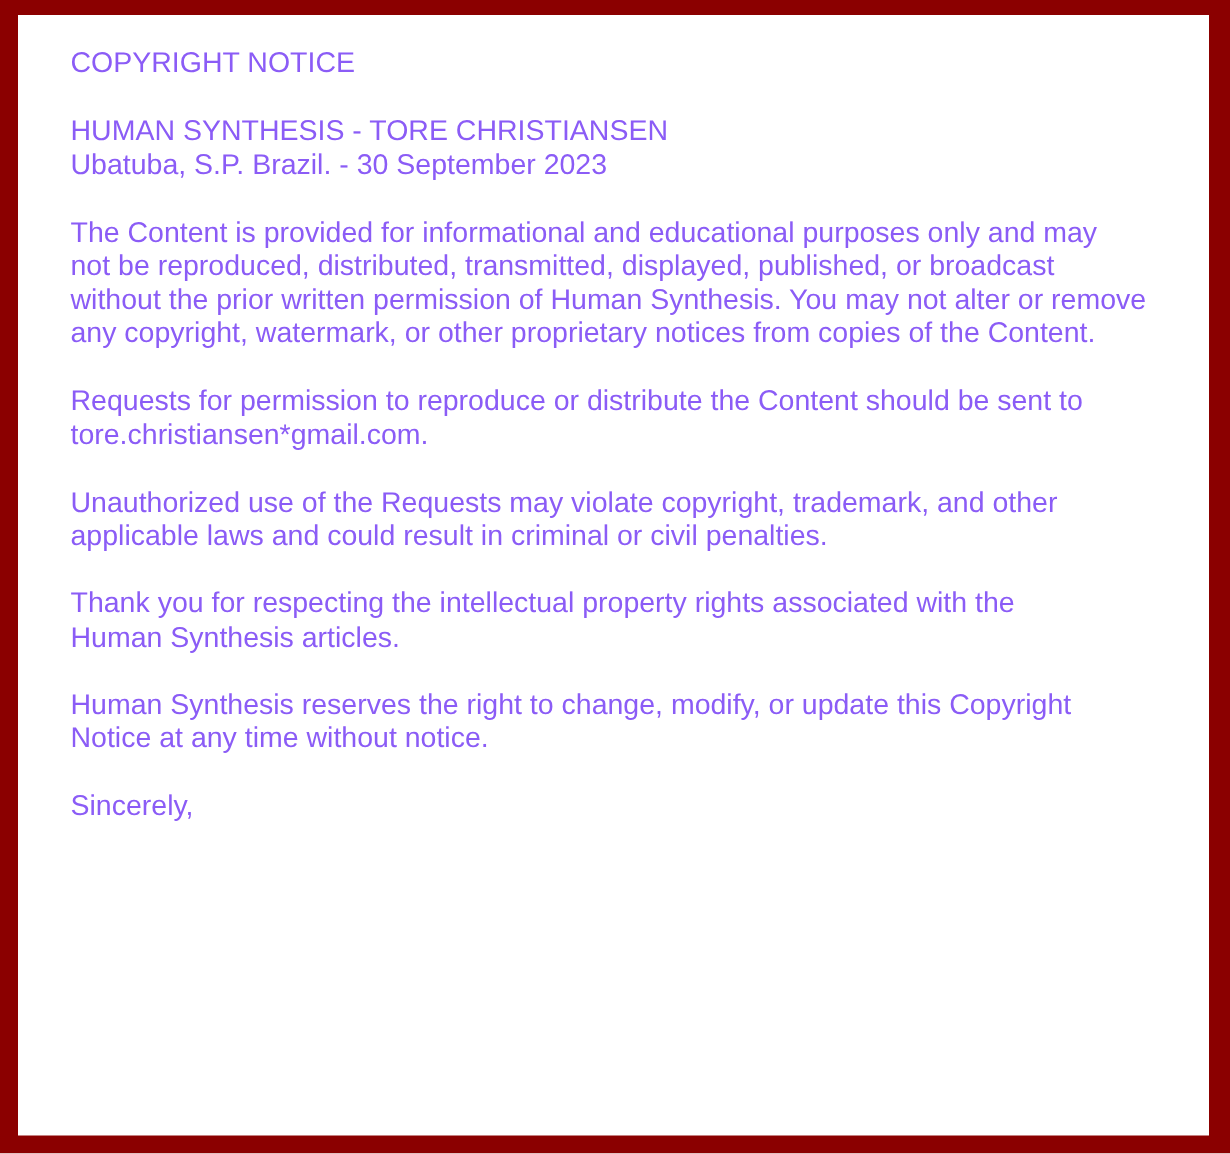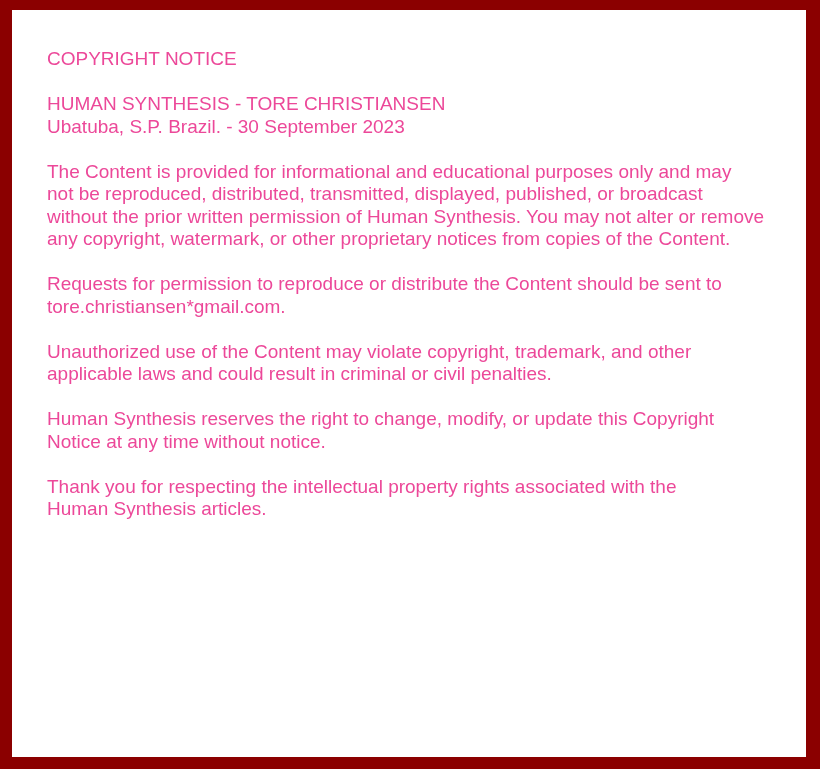--- a/index.html
+++ b/index.html
@@ -16,26 +16,26 @@
     overflow: hidden;
   }
   .content {
     position: absolute;
     top: 10px;
     left: 12px;
     right: 14px;
     bottom: 12px;
     background: #ffffff;
     box-sizing: border-box;
-    padding: 38px 20px 0 35px;
+    padding: 22px 20px 0 35px;
     overflow: hidden;
     font-family: "Liberation Sans", "DejaVu Sans", sans-serif;
     font-size: 19px;
     line-height: 22.5px;
-    color: #ec4899;
+    color: #8b5cf6;
     cursor: text;
   }
   p.line {
     margin: 0 0 22.5px 0;
     white-space: pre-line; 
   }
   .signature-line {
     position: relative;
   }
   .caret {
@@ -61,25 +61,26 @@
 
 
     <p class="line">The Content is provided for informational and educational purposes only and may
 not be reproduced, distributed, transmitted, displayed, published, or broadcast
 without the prior written permission of Human Synthesis. You may not alter or remove
 any copyright, watermark, or other proprietary notices from copies of the Content.</p>
 
     <p class="line">Requests for permission to reproduce or distribute the Content should be sent to
 tore.christiansen*gmail.com.</p>
 
-    <p class="line">Unauthorized use of the Content may violate copyright, trademark, and other
+    <p class="line">Unauthorized use of the Requests may violate copyright, trademark, and other
 applicable laws and could result in criminal or civil penalties.</p>
+
+    <p class="line">Thank you for respecting the intellectual property rights associated with the
+Human Synthesis articles.</p>
 
     <p class="line">Human Synthesis reserves the right to change, modify, or update this Copyright
 Notice at any time without notice.</p>
 
-    <p class="line">Thank you for respecting the intellectual property rights associated with the
-Human Synthesis articles.</p>
-
+    <p class="line">Sincerely,</p>
 
 
   </div>
 </div>
 
 </body></html>

